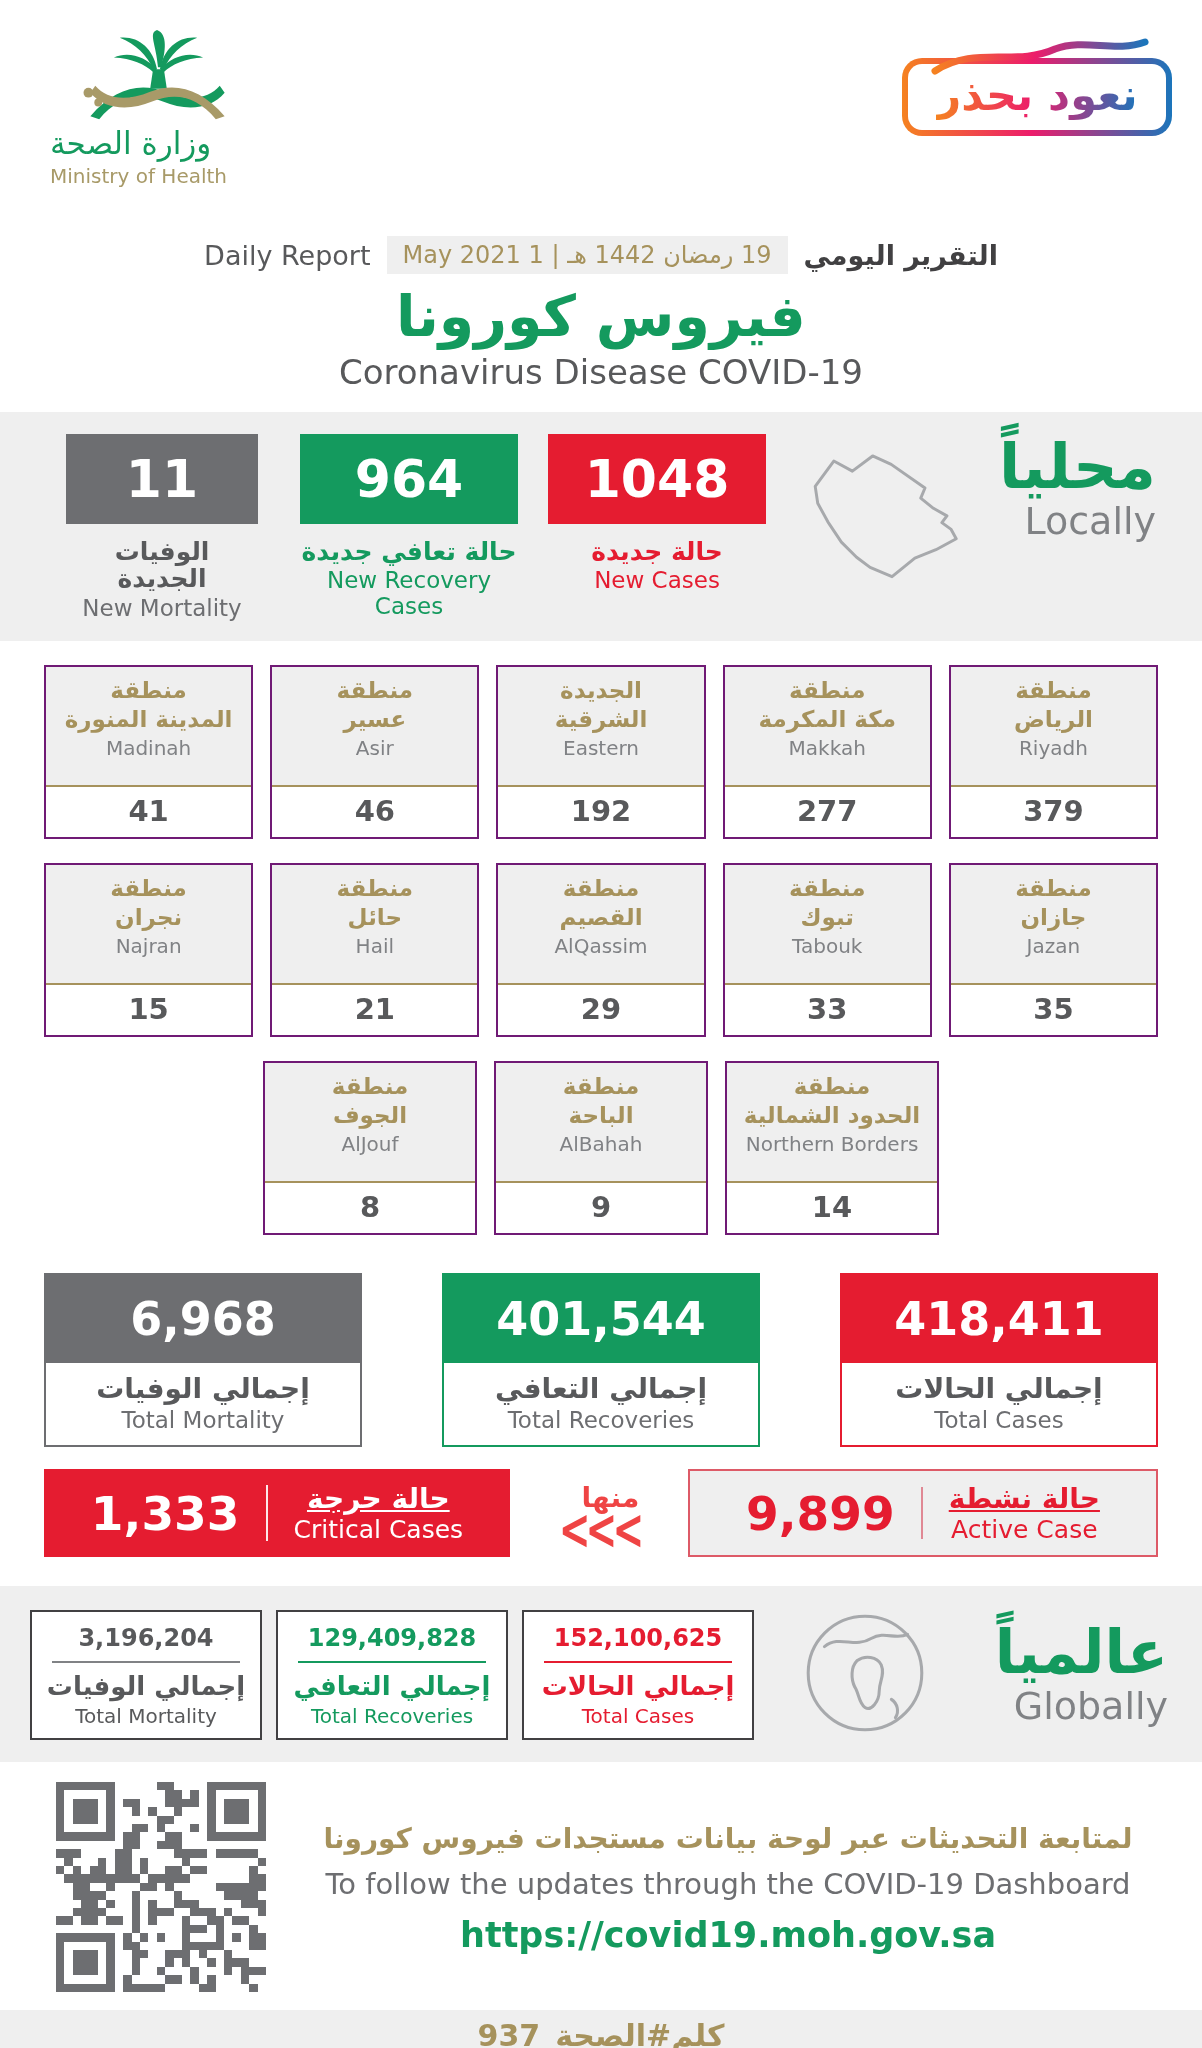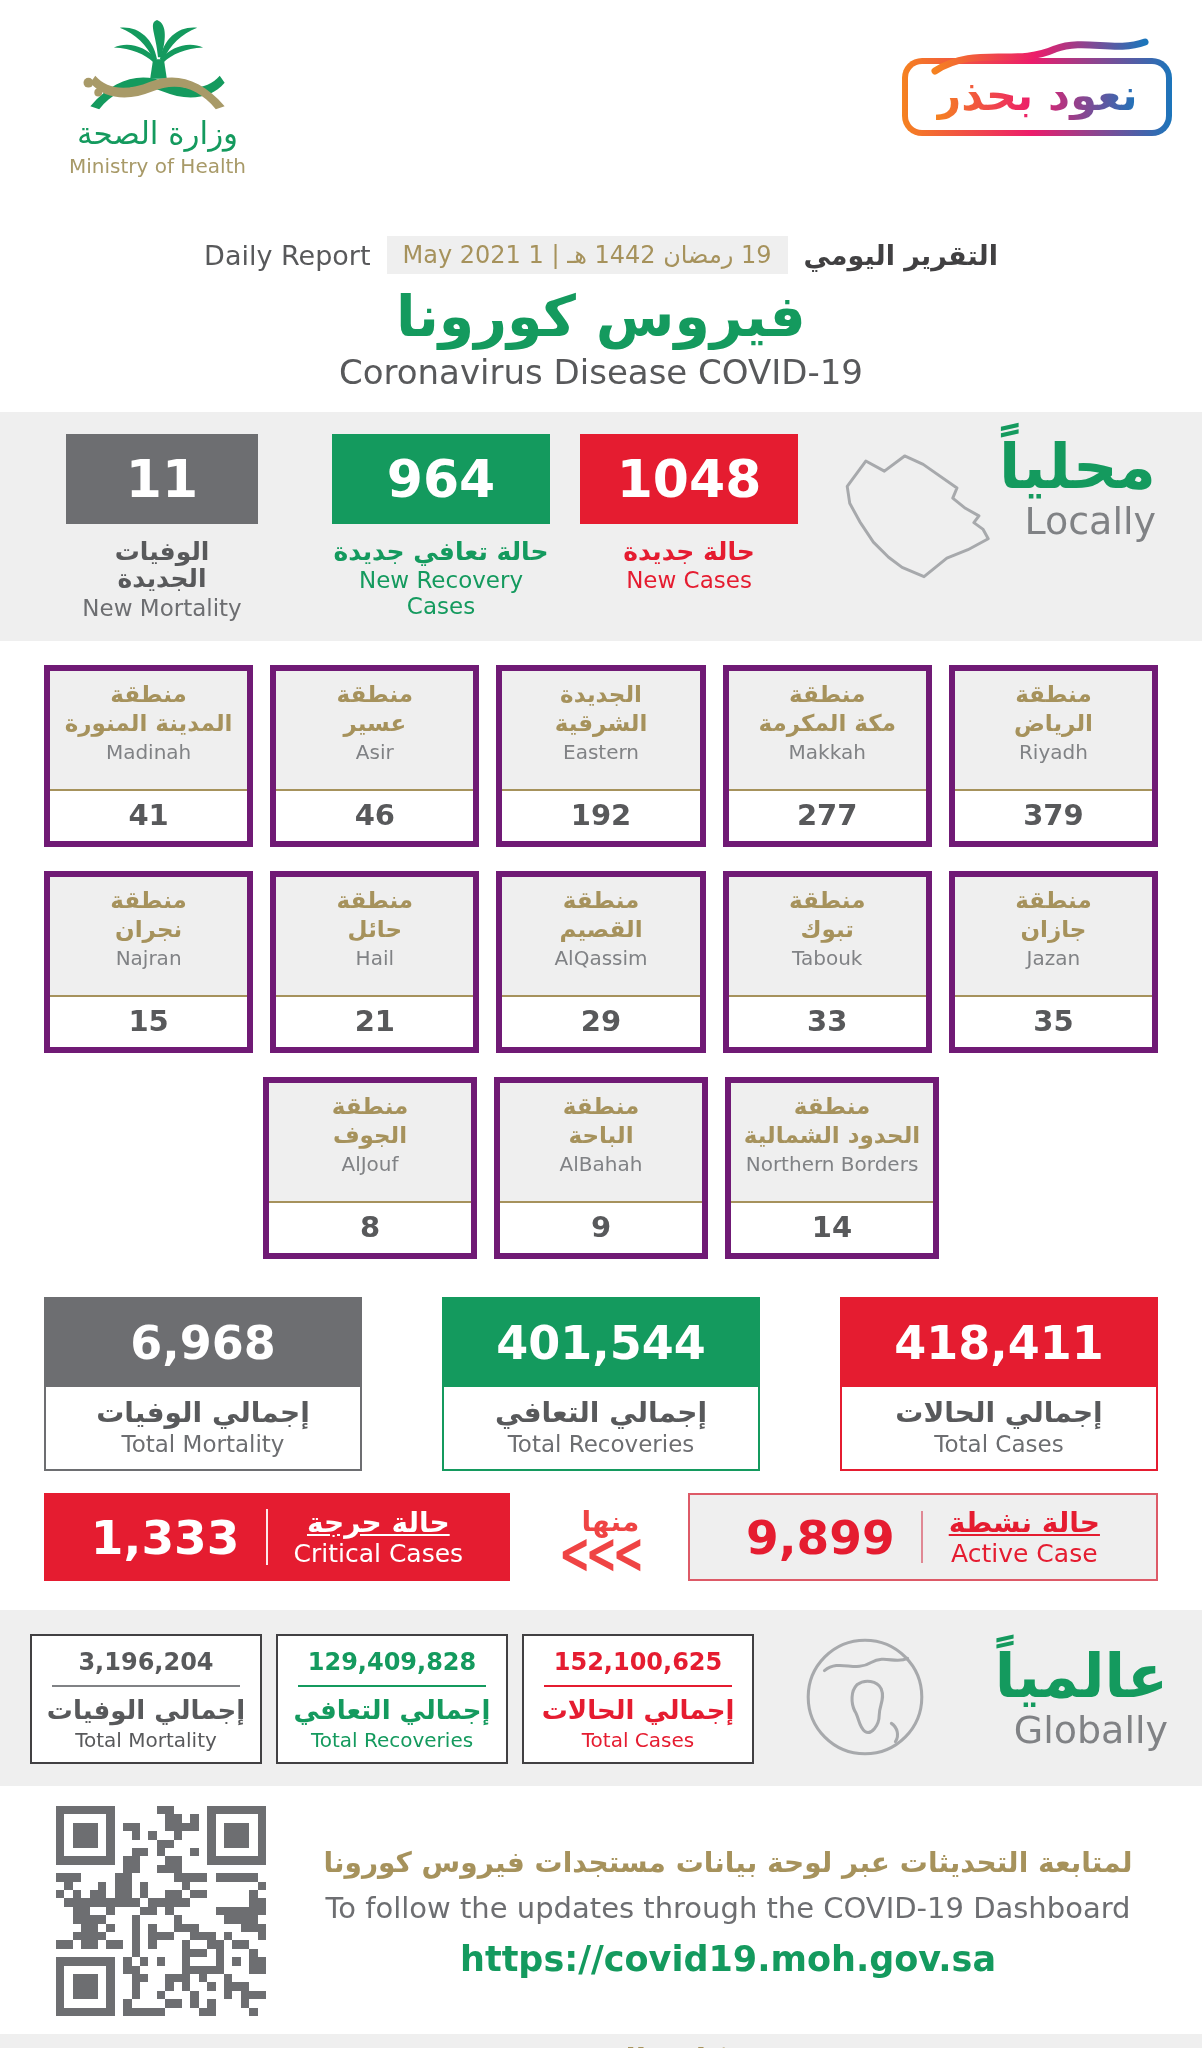--- a/index.html
+++ b/index.html
@@ -1,21 +1,21 @@
 <!DOCTYPE html>
 <html><head>
 <meta charset="utf-8">
 <style>
   html,body{margin:0;padding:0;background:#ffffff;}
   .page{position:relative;width:1202px;height:2048px;background:#ffffff;overflow:hidden;
         font-family:"DejaVu Sans",sans-serif;color:#414042;}
 
   
   .header{position:relative;height:232px;}
-  .logo{position:absolute;left:50px;top:18px;width:215px;text-align:center;}
+  .logo{position:absolute;left:50px;top:28px;width:215px;text-align:left;}
   .logo svg{display:block;margin:0 auto;}
   .logo-ar{color:#149a5e;font-size:31px;line-height:1.15;}
   .logo-en{color:#a89a68;font-size:20px;margin-top:2px;}
   .badge{position:absolute;right:30px;top:58px;width:270px;}
   .badge-swoosh{position:absolute;top:-21px;left:18px;}
   .badge-frame{background:linear-gradient(90deg,#f58220 0%,#ec1c6b 48%,#1b75bb 100%);
                border-radius:20px;padding:6px;}
   .badge-inner{background:#ffffff;border-radius:14px;text-align:center;padding:6px 8px 10px;}
   .badge-text{font-size:43px;font-weight:bold;
               background:linear-gradient(90deg,#f58220 0%,#ec1c6b 48%,#1b75bb 100%);
@@ -26,37 +26,37 @@
   .daily-en{color:#58595b;font-size:27px;}
   .date-chip{background:#efefef;color:#a6925c;font-size:24px;padding:5px 16px;}
   .daily-ar{color:#414042;font-weight:bold;font-size:27px;}
   .title-ar{text-align:center;color:#149a5e;font-size:57px;font-weight:bold;margin-top:10px;line-height:1.15;}
   .title-en{text-align:center;color:#58595b;font-size:34px;margin-top:2px;}
 
   
   .locally-band{margin-top:20px;background:#efefef;padding:22px 40px 20px;display:flex;align-items:flex-start;}
   .stat{text-align:center;}
   .stat-mortality{width:192px;margin-left:26px;}
-  .stat-recovery{width:218px;margin-left:74px;}
+  .stat-recovery{width:218px;margin-left:42px;}
   .stat-cases{width:218px;margin-left:30px;}
   .stat-box{height:90px;display:flex;align-items:center;justify-content:center;
             color:#ffffff;font-size:52px;font-weight:bold;}
   .bg-gray{background:#6d6e71;} .bg-green{background:#149a5e;} .bg-red{background:#e51c30;}
   .stat-ar{margin-top:14px;font-size:25px;font-weight:bold;line-height:1.1;}
   .stat-en{font-size:23px;margin-top:2px;}
   .c-dark{color:#58595b;} .c-gray{color:#6d6e71;} .c-green{color:#149a5e;} .c-red{color:#e51c30;}
   .map-wrap{margin-left:24px;margin-top:0;}
   .locally-label{margin-left:auto;text-align:right;padding-right:6px;}
   .locally-ar{color:#149a5e;font-size:62px;font-weight:bold;line-height:1.05;}
   .locally-en{color:#808285;font-size:38px;margin-top:0px;}
 
   
   .regions{padding:24px 44px 0;}
   .region-row{display:flex;justify-content:center;gap:17px;margin-bottom:24px;}
-  .region-card{width:214px;border:6px solid #701a75;background:#ffffff;box-sizing:border-box;}
+  .region-card{width:214px;border:2px solid #701a75;background:#ffffff;box-sizing:border-box;}
   .region-head{background:#efefef;min-height:104px;padding:9px 4px 5px;text-align:center;
                border-bottom:2px solid #a6925c;}
   .region-ar{color:#a6925c;font-weight:bold;font-size:23px;line-height:1.3;}
   .region-en{color:#808285;font-size:20px;margin-top:1px;}
   .region-value{text-align:center;font-size:29px;font-weight:bold;color:#58595b;padding:7px 0 9px;}
 
   
   .totals{display:flex;justify-content:space-between;padding:14px 44px 0;}
   .total-box{width:318px;box-sizing:border-box;border:2px solid;}
   .b-gray{border-color:#6d6e71;} .b-green{border-color:#149a5e;} .b-red{border-color:#e51c30;}

